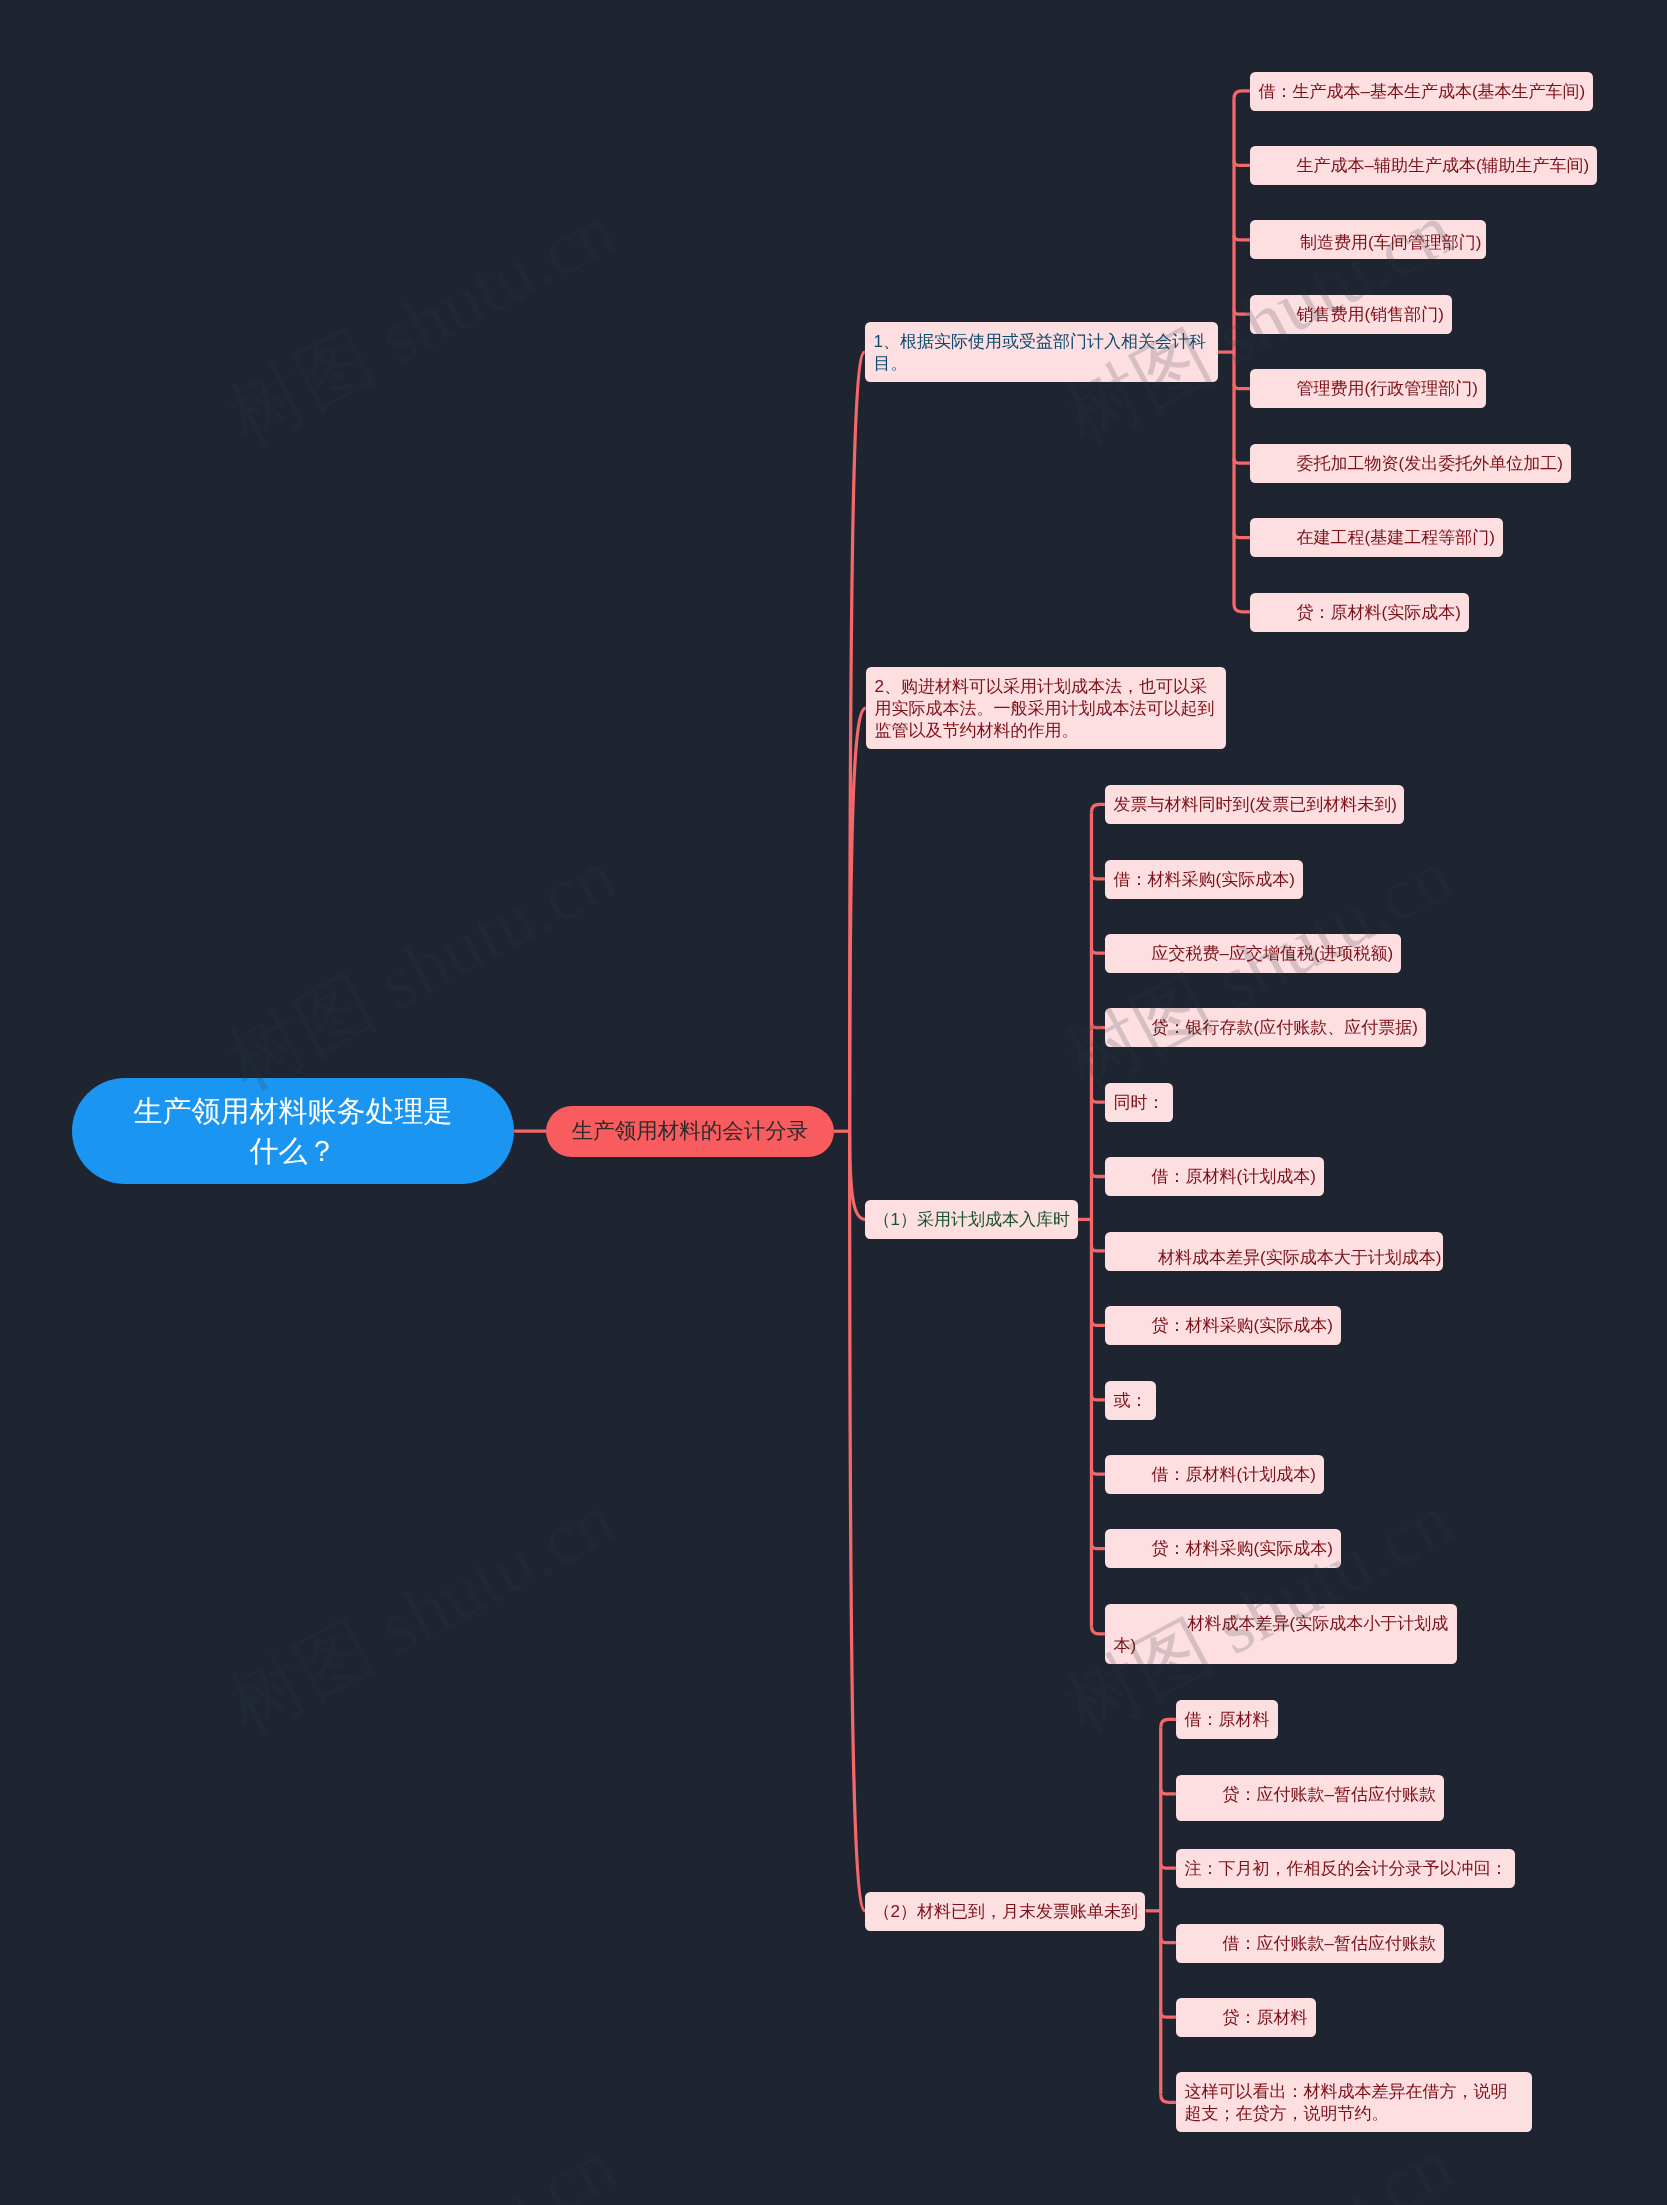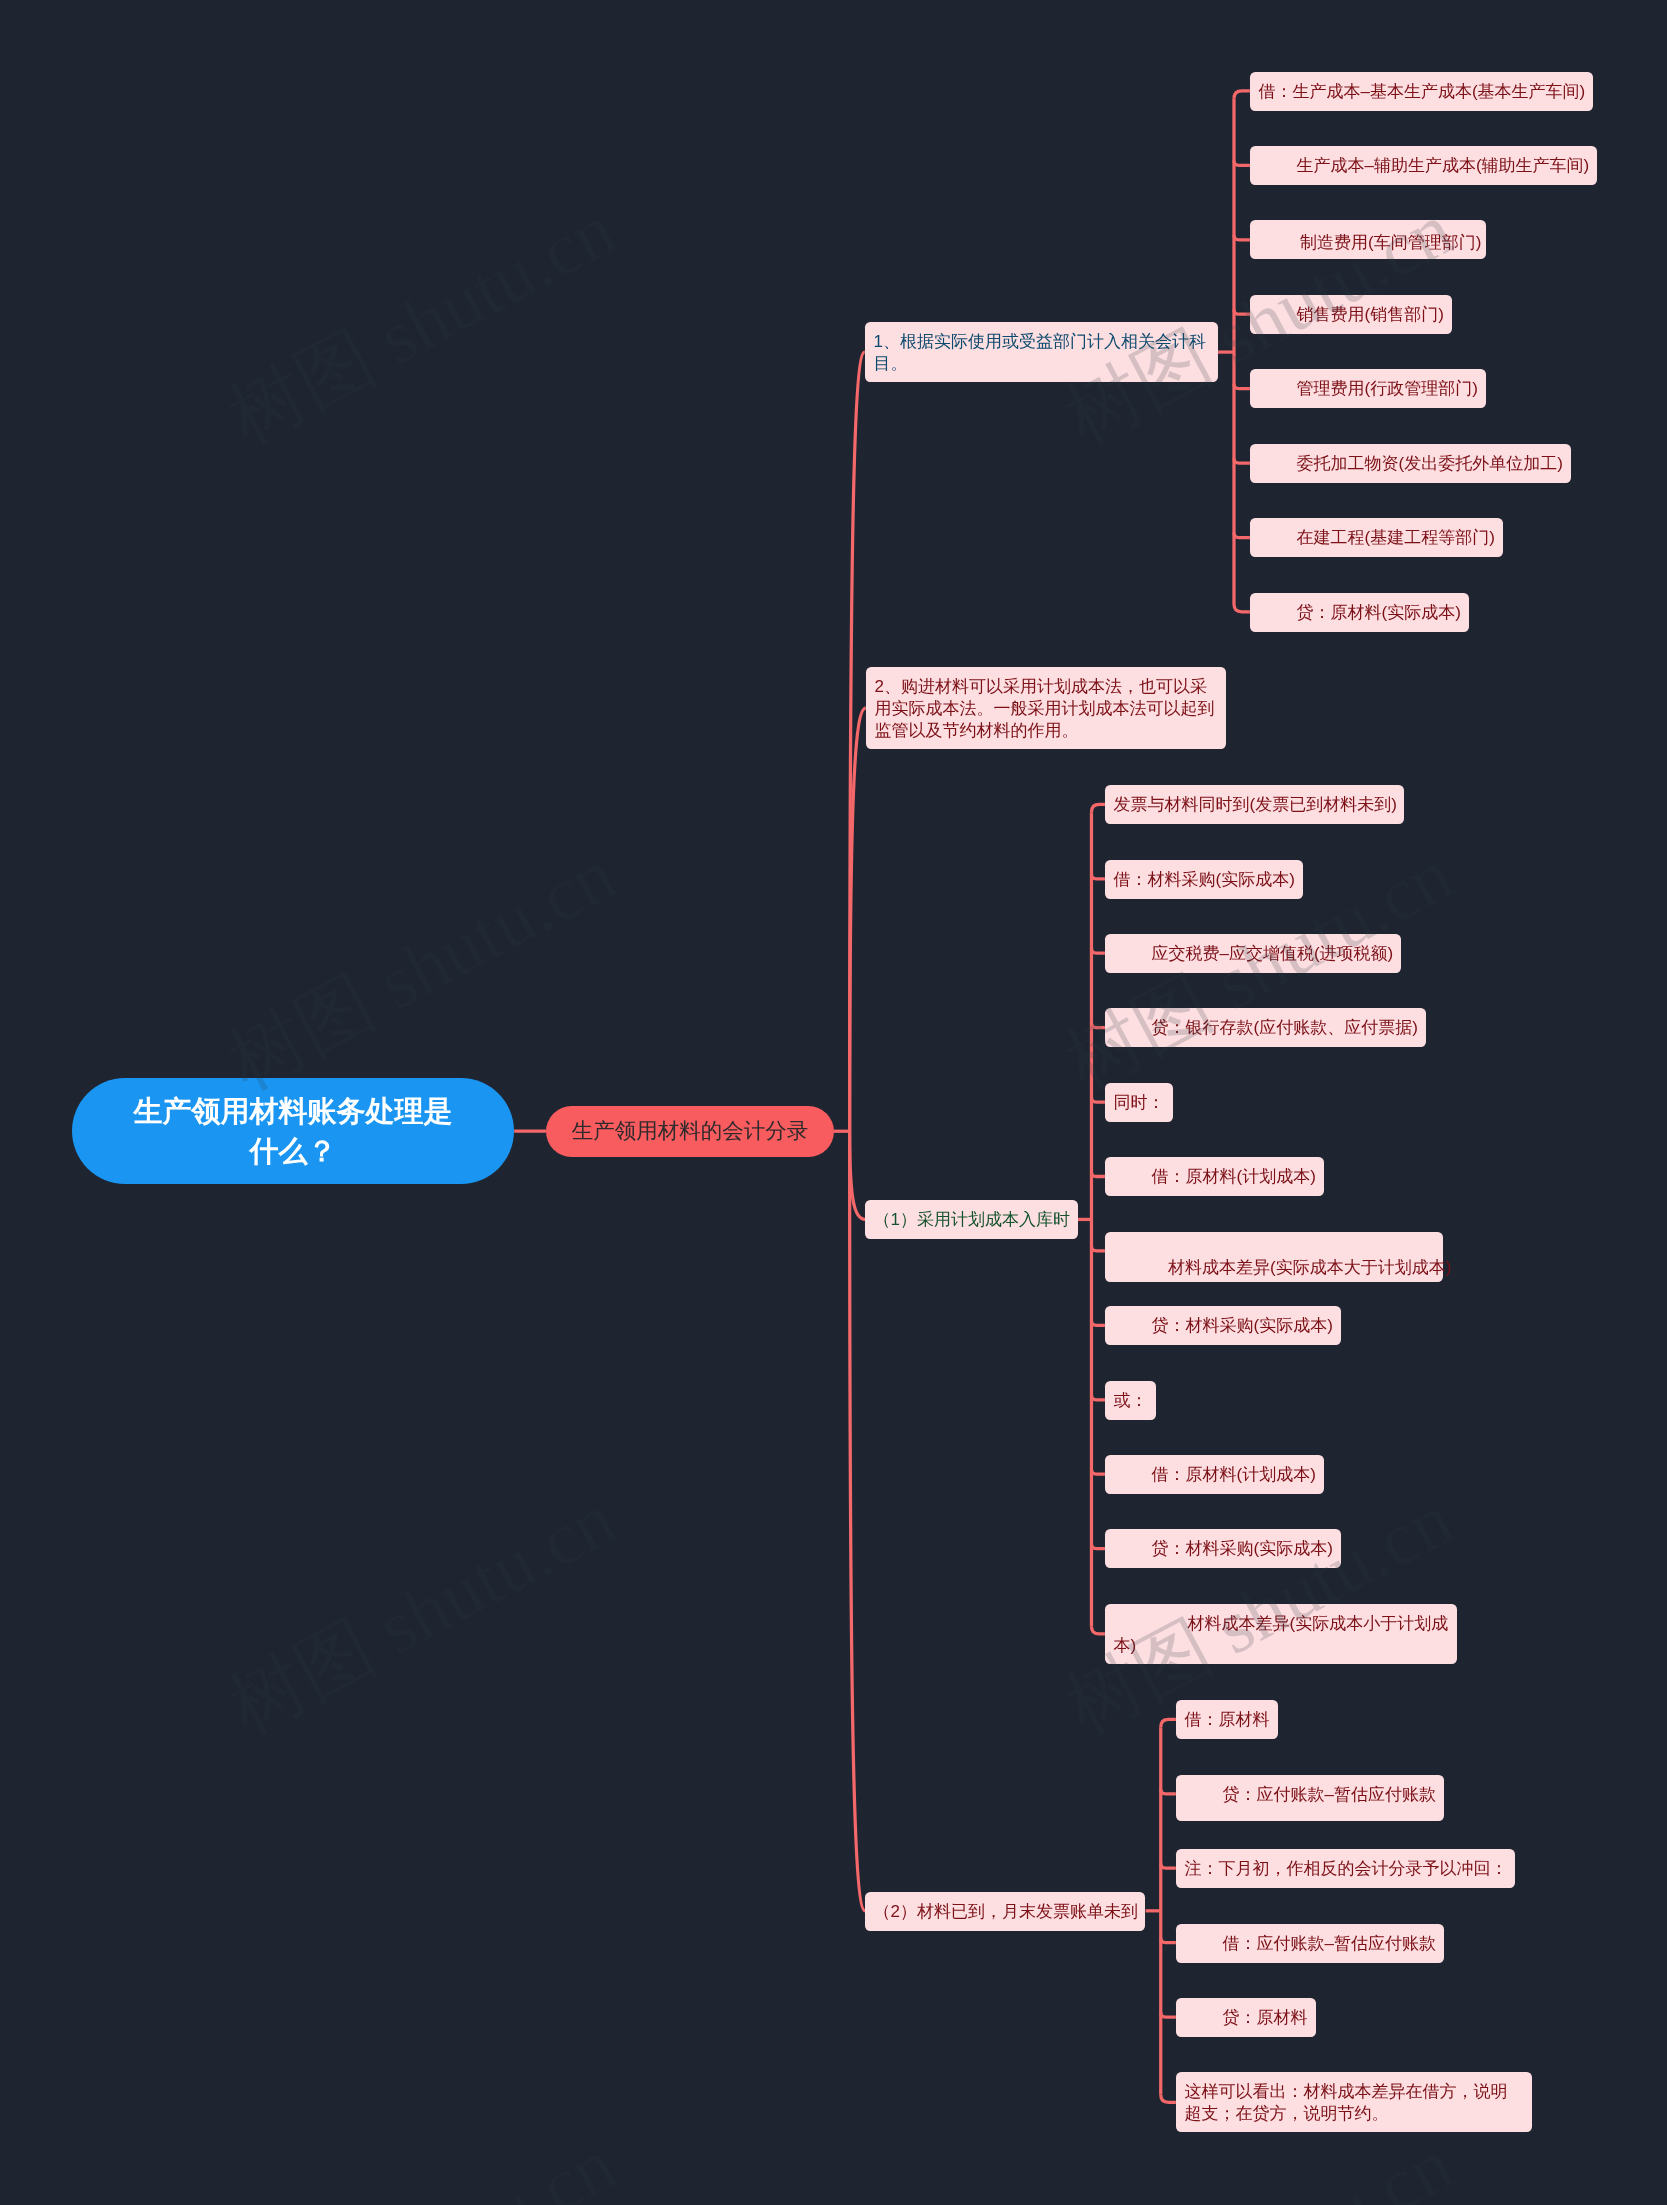--- a/index.html
+++ b/index.html
@@ -103,21 +103,21 @@
       <path d="M 1758.4 2933.3999999999996 L 1781.6 2933.3999999999996" fill="none" stroke="#f4686a" stroke-width="5" stroke-linecap="butt"></path>
       <path d="M 1781.6 2651.3999999999996 L 1781.6 3215.4" fill="none" stroke="#f4686a" stroke-width="5" stroke-linecap="butt"></path>
       <path d="M 1781.6 2651.3999999999996 Q 1781.6 2639.3999999999996 1793.6 2639.3999999999996 L 1804.8 2639.3999999999996" fill="none" stroke="#f4686a" stroke-width="5" stroke-linecap="butt"></path>
       <path d="M 1781.6 2746.2599999999998 Q 1781.6 2753.7 1789.04 2753.7 L 1804.8 2753.7" fill="none" stroke="#f4686a" stroke-width="5" stroke-linecap="butt"></path>
       <path d="M 1781.6 2860.4599999999996 Q 1781.6 2867.8999999999996 1789.04 2867.8999999999996 L 1804.8 2867.8999999999996" fill="none" stroke="#f4686a" stroke-width="5" stroke-linecap="butt"></path>
       <path d="M 1781.6 2974.7599999999998 Q 1781.6 2982.2 1789.04 2982.2 L 1804.8 2982.2" fill="none" stroke="#f4686a" stroke-width="5" stroke-linecap="butt"></path>
       <path d="M 1781.6 3088.9599999999996 Q 1781.6 3096.3999999999996 1789.04 3096.3999999999996 L 1804.8 3096.3999999999996" fill="none" stroke="#f4686a" stroke-width="5" stroke-linecap="butt"></path>
       <path d="M 1781.6 3215.4 Q 1781.6 3227.4 1793.6 3227.4 L 1804.8 3227.4" fill="none" stroke="#f4686a" stroke-width="5" stroke-linecap="butt"></path>
     </svg>
 <div class="node node-root" style="left: 72px; top: 1078px; width: 442px; height: 106px; font-size: 29px; line-height: 40px; padding: 12.7px 13px; border-radius: 65px; background: rgb(26, 150, 242); color: rgb(255, 255, 255);">
-      <span class="node-inner" style="width: 326px; font-weight: bold;">生产领用材料账务处理是什么？</span>
+      <span class="node-inner" style="width: 326px;">生产领用材料账务处理是什么？</span>
     </div>
     <div class="node node-lv1" style="left: 546px; top: 1106px; width: 288px; height: 51px; font-size: 21.5px; line-height: 29px; padding: 11px 13px; border-radius: 65px; background: rgb(248, 92, 94); color: rgb(47, 42, 44);">
       <span class="node-inner" style="white-space: nowrap;">生产领用材料的会计分录</span>
     </div>
     <div class="node node-box" style="left: 865px; top: 322px; width: 353px; height: 60px; font-size: 17px; line-height: 22px; padding: 8.5px; border-radius: 5.2px; background: rgb(253, 222, 225); color: #0c4a6e;">
       <span class="node-inner">1、根据实际使用或受益部门计入相关会计科目。</span>
     </div>
     <div class="node node-box" style="left: 1250px; top: 72px; width: 343px; height: 39px; font-size: 17px; line-height: 22px; padding: 8.5px; border-radius: 5.2px; background: rgb(253, 222, 225); color: rgb(123, 16, 22);">
       <span class="node-inner" style="white-space: nowrap;">借：生产成本–基本生产成本(基本生产车间)</span>
     </div>
@@ -159,21 +159,21 @@
     </div>
     <div class="node node-box" style="left: 1105px; top: 1008px; width: 321px; height: 39px; font-size: 17px; line-height: 22px; padding: 8.5px; border-radius: 5.2px; background: rgb(253, 222, 225); color: rgb(123, 16, 22);">
       <span class="node-inner" style="text-indent: 38px; white-space: nowrap;">贷：银行存款(应付账款、应付票据)</span>
     </div>
     <div class="node node-box" style="left: 1105px; top: 1083px; width: 68px; height: 39px; font-size: 17px; line-height: 22px; padding: 8.5px; border-radius: 5.2px; background: rgb(253, 222, 225); color: rgb(123, 16, 22);">
       <span class="node-inner" style="white-space: nowrap;">同时：</span>
     </div>
     <div class="node node-box" style="left: 1105px; top: 1157px; width: 219px; height: 39px; font-size: 17px; line-height: 22px; padding: 8.5px; border-radius: 5.2px; background: rgb(253, 222, 225); color: rgb(123, 16, 22);">
       <span class="node-inner" style="text-indent: 38px; white-space: nowrap;">借：原材料(计划成本)</span>
     </div>
-    <div class="node node-box" style="left: 1105px; top: 1232px; width: 338px; height: 39px; font-size: 17px; line-height: 22px; padding: 25px; border-radius: 5.2px; background: rgb(253, 222, 225); color: rgb(123, 16, 22);">
+    <div class="node node-box" style="left: 1105px; top: 1232px; width: 338px; height: 39px; font-size: 17px; line-height: 22px; padding: 15px; border-radius: 5.2px; background: rgb(253, 222, 225); color: rgb(123, 16, 22);">
       <span class="node-inner" style="text-indent: 38px; white-space: nowrap;">材料成本差异(实际成本大于计划成本)</span>
     </div>
     <div class="node node-box" style="left: 1105px; top: 1306px; width: 236px; height: 39px; font-size: 17px; line-height: 22px; padding: 8.5px; border-radius: 5.2px; background: rgb(253, 222, 225); color: rgb(123, 16, 22);">
       <span class="node-inner" style="text-indent: 38px; white-space: nowrap;">贷：材料采购(实际成本)</span>
     </div>
     <div class="node node-box" style="left: 1105px; top: 1381px; width: 51px; height: 39px; font-size: 17px; line-height: 22px; padding: 8.5px; border-radius: 5.2px; background: rgb(253, 222, 225); color: rgb(123, 16, 22);">
       <span class="node-inner" style="white-space: nowrap;">或：</span>
     </div>
     <div class="node node-box" style="left: 1105px; top: 1455px; width: 219px; height: 39px; font-size: 17px; line-height: 22px; padding: 8.5px; border-radius: 5.2px; background: rgb(253, 222, 225); color: rgb(123, 16, 22);">
       <span class="node-inner" style="text-indent: 38px; white-space: nowrap;">借：原材料(计划成本)</span>

